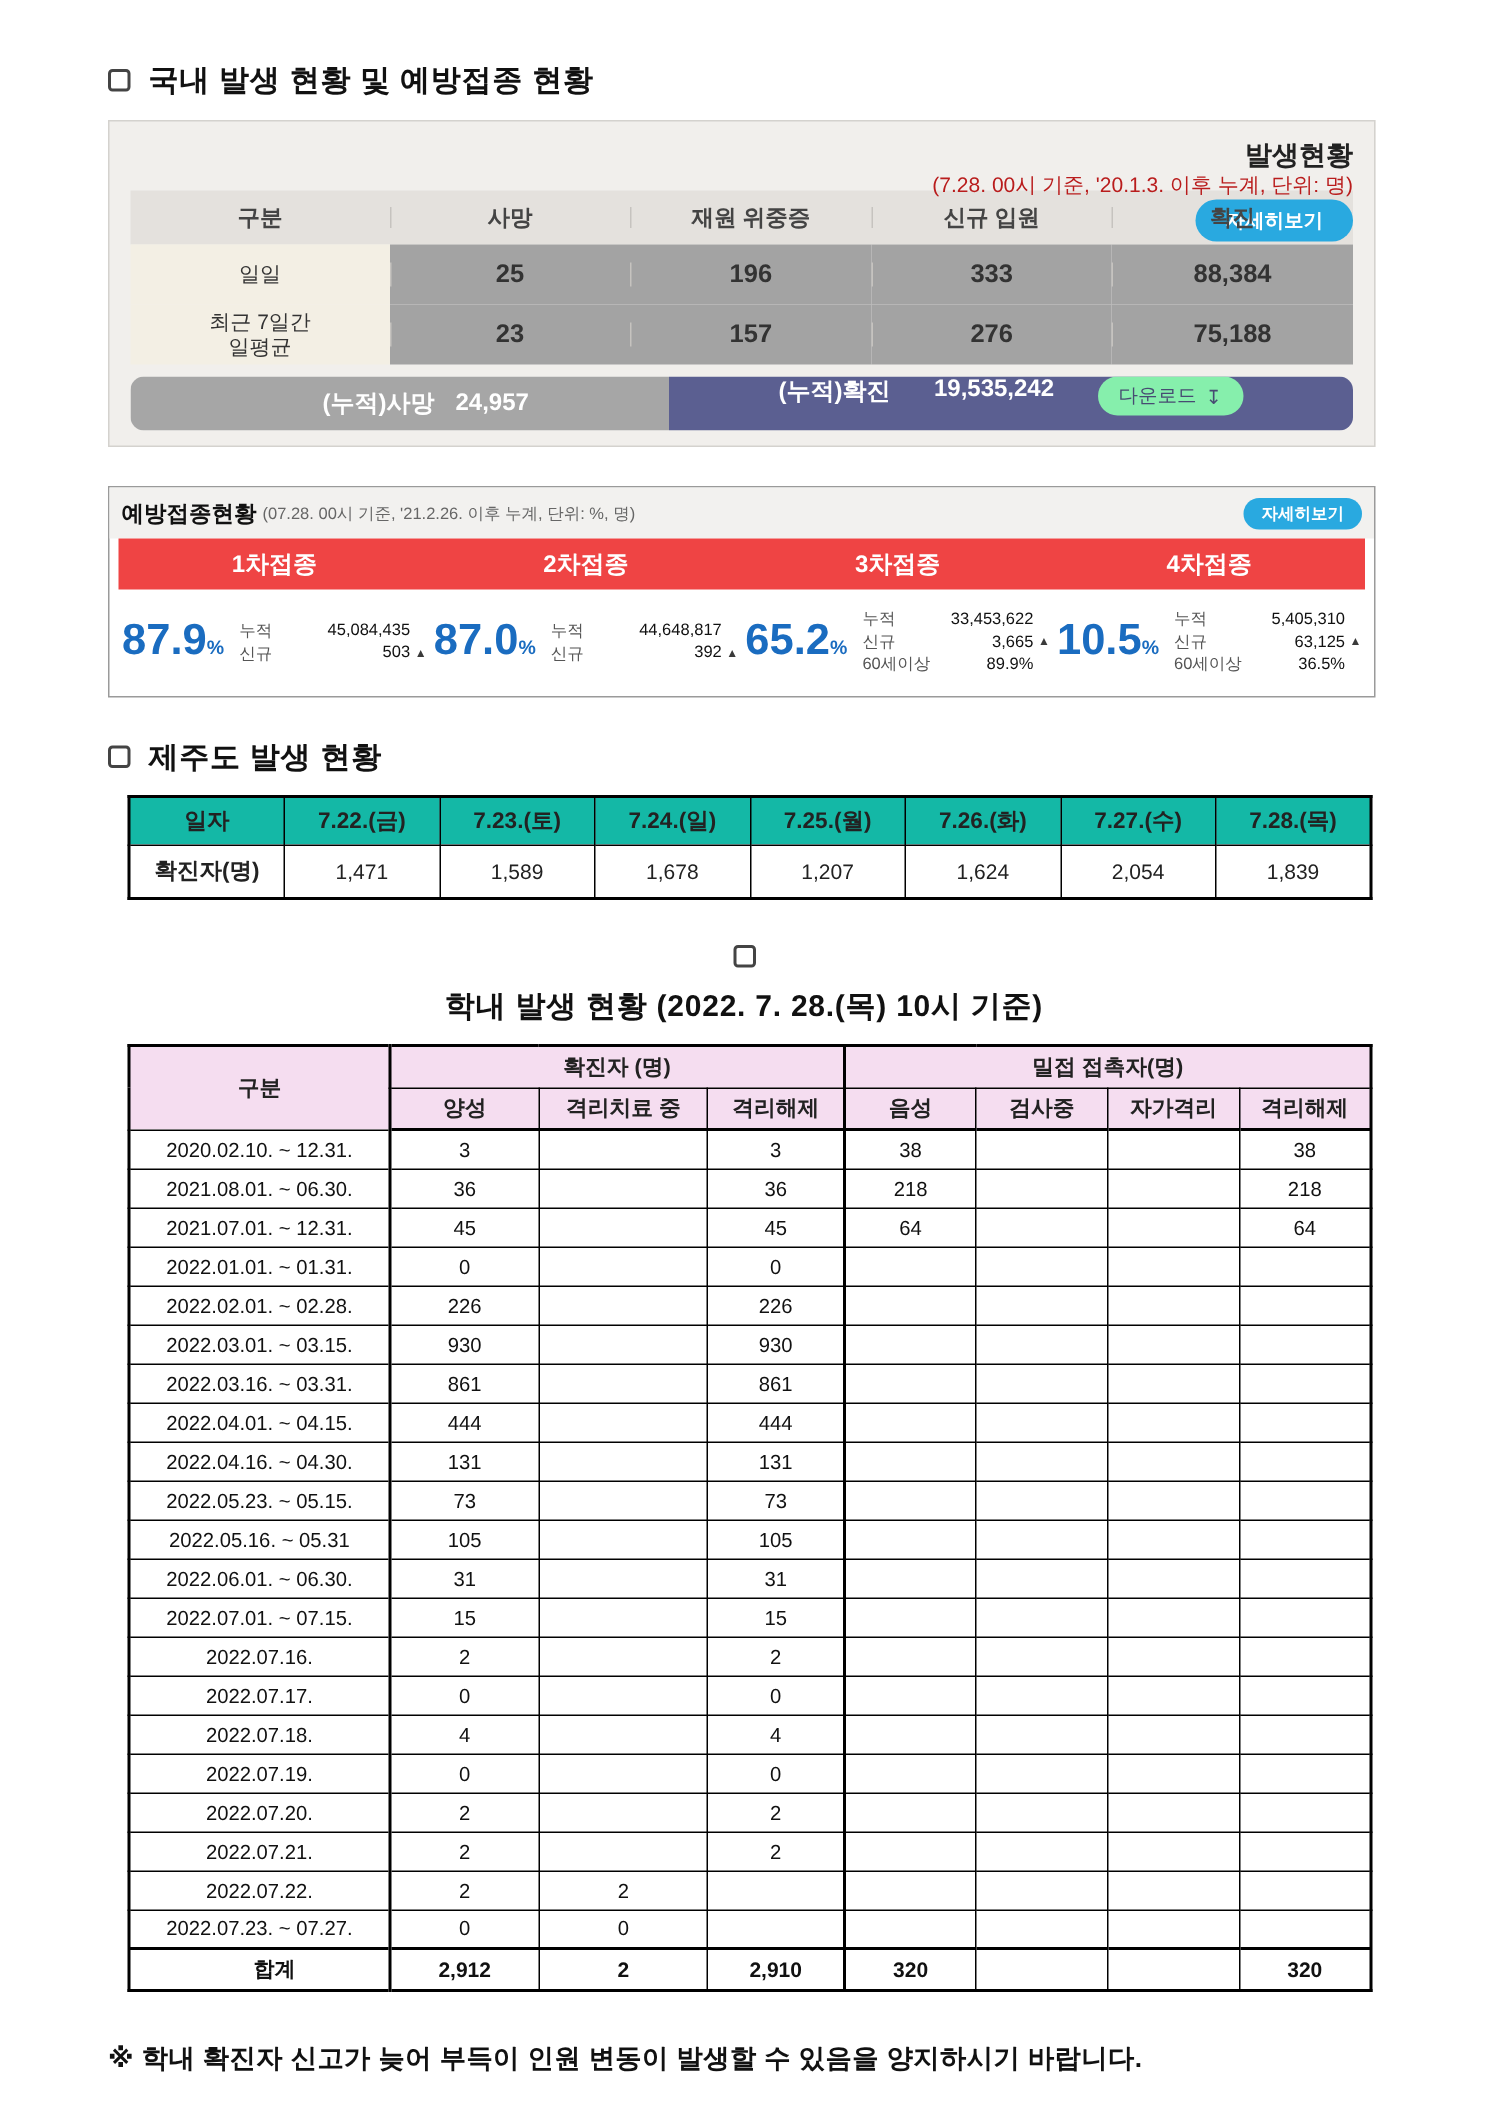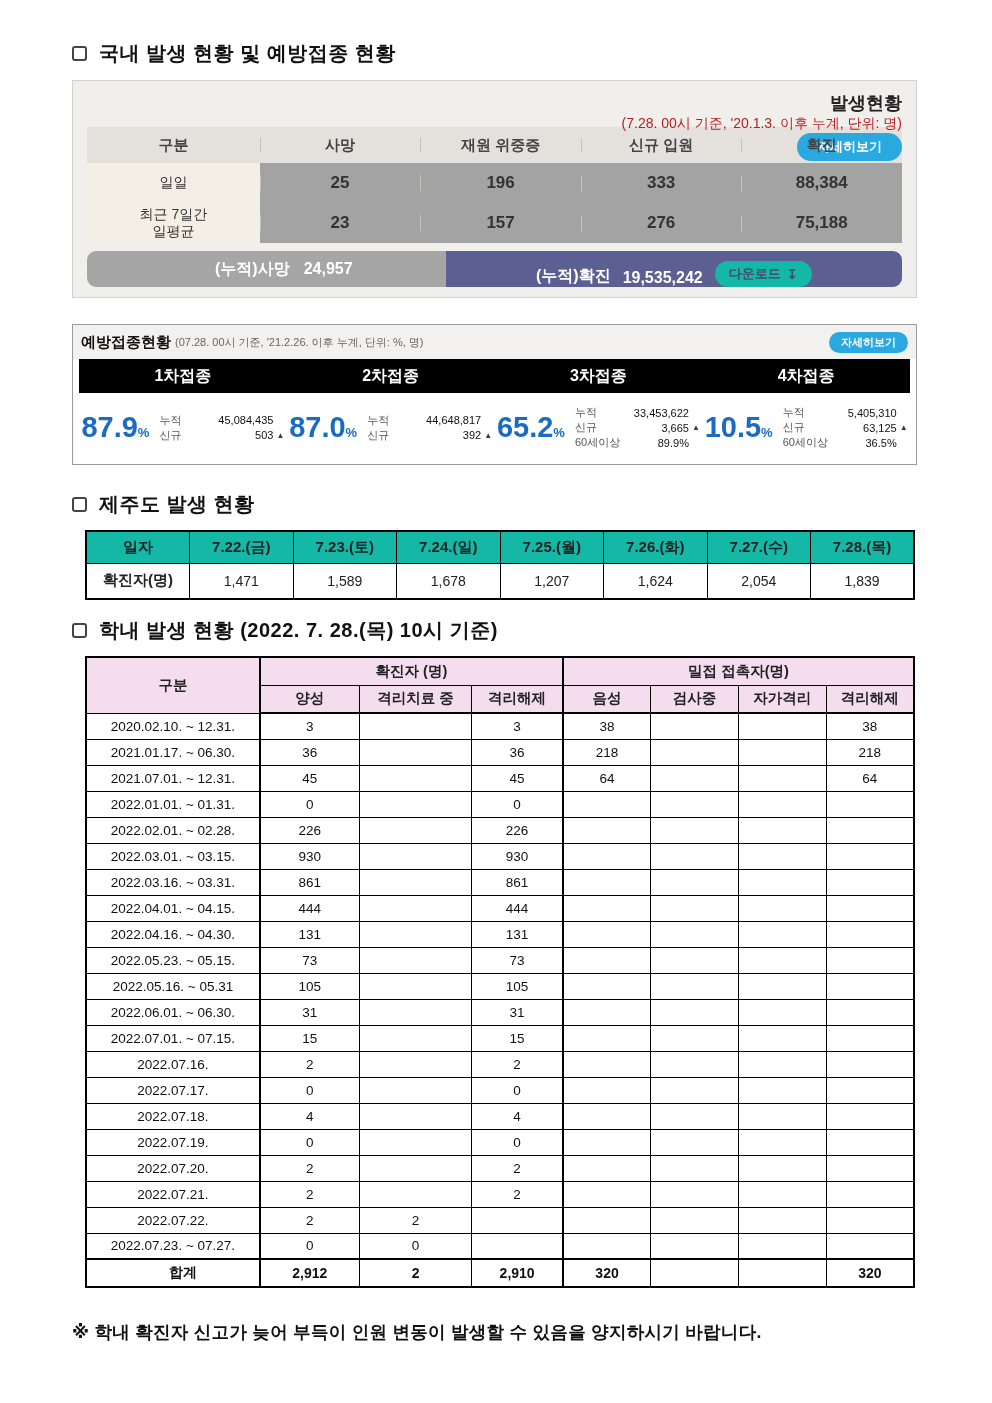--- a/index.html
+++ b/index.html
@@ -26,30 +26,30 @@
   .ob-row .c0 { width:21.2%; }
   .ob-row .c { width:19.7%; }
   .ob-hrow { background:#e4e1dd; }
   .ob-hrow .cell { height:36px; display:flex; align-items:center; justify-content:center; font-size:15px; font-weight:bold; color:#444; position:relative; }
   .ob-hrow .cell + .cell::before, .ob-drow .c::before { content:""; position:absolute; left:0; top:30%; height:40%; width:1px; background:#c6c3bf; }
   .ob-drow .c0 { background:#f3efe4; display:flex; align-items:center; justify-content:center; font-size:14px; color:#333; text-align:center; line-height:1.25; }
   .ob-drow .c { background:#a3a3a3; display:flex; align-items:center; justify-content:center; font-size:17px; font-weight:bold; color:#333; position:relative; }
   .ob-drow { height:40px; }
   .cum-bar { margin-top:8px; height:36px; display:flex; border-radius:9px; overflow:hidden; }
   .cum-left { width:44%; background:#a6a6a6; color:#fff; display:flex; align-items:center; justify-content:center; gap:14px; font-size:16px; font-weight:bold;padding-left:35px; }
-  .cum-right { width:56%; background:#5b5f91; color:#fff; display:flex; align-items:flex-end; justify-content:center; gap:12px; font-size:16px; font-weight:bold; }
-  .dl-btn { background:#14b8a6; color:#474b72; font-size:13px; font-weight:bold; border:none; border-radius:13px; padding:4px 14px; cursor:pointer; display:flex; align-items:center; gap:6px; }
+  .cum-right { width:56%; background:#5b5f91; color:#fff; display:flex; align-items:flex-start; justify-content:center; gap:29px; font-size:16px; font-weight:bold; }
+  .dl-btn { background:#86efac; color:#474b72; font-size:13px; font-weight:normal; border:none; border-radius:13px; padding:4px 14px; cursor:pointer; display:flex; align-items:center; gap:6px; }
 
   
   .vacc { margin-top:26px; width:845px; border:1px solid #9a9a9a; background:#fff; }
   .vc-head { display:flex; align-items:center; padding:7px 8px 6px 8px; background:#f2f1ef; }
   .vc-title { font-size:15px; font-weight:bold; color:#111; }
   .vc-sub { font-size:11px; color:#666; margin-left:4px; }
   .pill-btn.small { font-size:11px; padding:3px 12px; border-radius:11px; }
-  .vc-bar { margin:0 6px; height:34px; background:#000000; display:flex; }
+  .vc-bar { margin:0 6px; height:34px; background:#ef4444; display:flex; }
   .vc-bar .seg { width:25%; display:flex; align-items:center; justify-content:center; color:#fff; font-size:16px; font-weight:bold; }
   .vc-body { display:flex; padding:12px 6px 14px 6px; }
   .dose { width:25%; display:flex; align-items:center; justify-content:center; gap:10px; }
   .pct-num { font-size:29px; font-weight:bold; color:#1a6cc0; line-height:1; }
   .pct-sign { font-size:13px; font-weight:bold; color:#1a6cc0; }
   .stats { font-size:11px; }
   .stat-row { display:flex; align-items:center; height:15px; }
   .stat-label { color:#555; width:52px; }
   .stat-val { color:#111; min-width:62px; text-align:right; }
   .tri { font-size:8px; color:#3a3a3a; margin-left:3px; }
@@ -235,21 +235,21 @@
           <td>1,589</td>
           <td>1,678</td>
           <td>1,207</td>
           <td>1,624</td>
           <td>2,054</td>
           <td>1,839</td>
         </tr>
       </tbody>
   </table>
 
-  <div class="sec-title" style="margin-top:17px;">
+  <div class="sec-title" style="margin-top:30px;flex-direction:column;">
     <span class="cbox"></span>
     <span>학내 발생 현황 (2022. 7. 28.(목) 10시 기준)</span>
   </div>
   <table class="school-table">
     <colgroup>
       <col style="width:21%">
         <col style="width:12%">
         <col style="width:13.6%">
         <col style="width:11%">
       <col style="width:10.6%">
@@ -278,21 +278,21 @@
           <td class="bthick-r">2020.02.10.  ~  12.31.</td>
           <td>3</td>
           <td></td>
           <td class="bthick-r">3</td>
           <td>38</td>
           <td></td>
           <td></td>
           <td>38</td>
         </tr>
         <tr>
-          <td class="bthick-r">2021.01.17.  ~  06.30.</td>
+          <td class="bthick-r">2021.08.01.  ~  06.30.</td>
           <td>36</td>
           <td></td>
           <td class="bthick-r">36</td>
           <td>218</td>
           <td></td>
           <td></td>
           <td>218</td>
         </tr>
         <tr>
           <td class="bthick-r">2021.07.01.  ~  12.31.</td>

